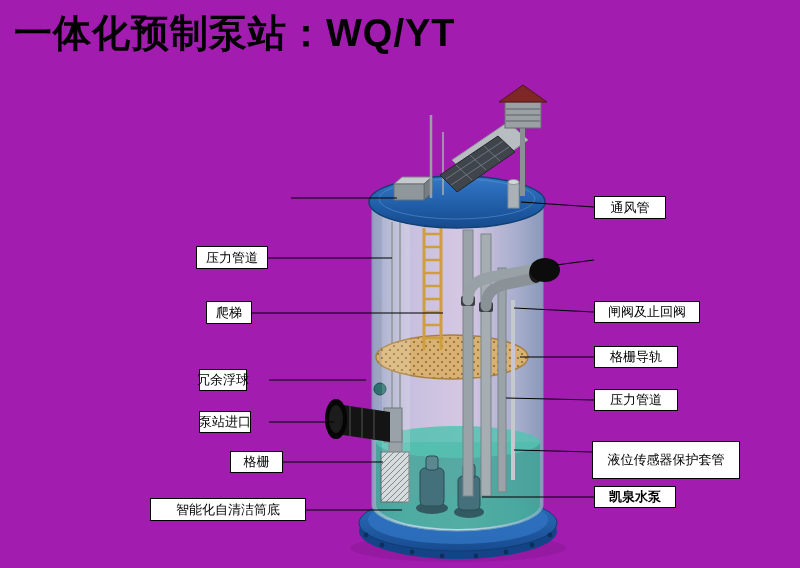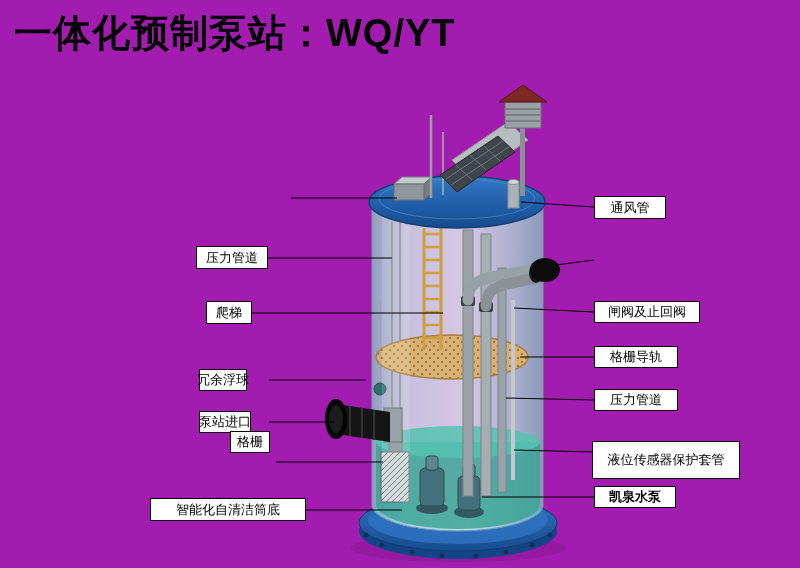--- a/index.html
+++ b/index.html
@@ -205,21 +205,21 @@
       <line x1="594" y1="400" x2="506" y2="398"></line>
       <line x1="594" y1="452" x2="514" y2="450"></line>
       <line x1="594" y1="497" x2="482" y2="497"></line>
     </g>
   </svg>
 
   <div class="lbl" style="left:196px;top:246px;width:72px;height:23px;">压力管道</div>
   <div class="lbl" style="left:206px;top:301px;width:46px;height:23px;">爬梯</div>
   <div class="lbl" style="left:199px;top:369px;width:48px;height:22px;">冗余浮球</div>
   <div class="lbl" style="left:199px;top:411px;width:52px;height:22px;">泵站进口</div>
-  <div class="lbl" style="left:230px;top:431px;width:40px;height:22px;text-align:center;">格栅</div>
+  <div class="lbl" style="left:230px;top:451px;width:53px;height:22px;text-align:center;">格栅</div>
   <div class="lbl" style="left:150px;top:498px;width:156px;height:23px;">智能化自清洁筒底</div>
 
   <div class="lbl" style="left:594px;top:196px;width:72px;height:23px;">通风管</div>
   <div class="lbl" style="left:594px;top:301px;width:106px;height:22px;">闸阀及止回阀</div>
   <div class="lbl" style="left:594px;top:346px;width:84px;height:22px;">格栅导轨</div>
   <div class="lbl" style="left:594px;top:389px;width:84px;height:22px;">压力管道</div>
   <div class="lbl" style="left:592px;top:441px;width:148px;height:38px;">液位传感器保护套管</div>
   <div class="lbl" style="left:594px;top:486px;width:82px;height:22px;font-weight:bold;">凯泉水泵</div>
 
 </div>

